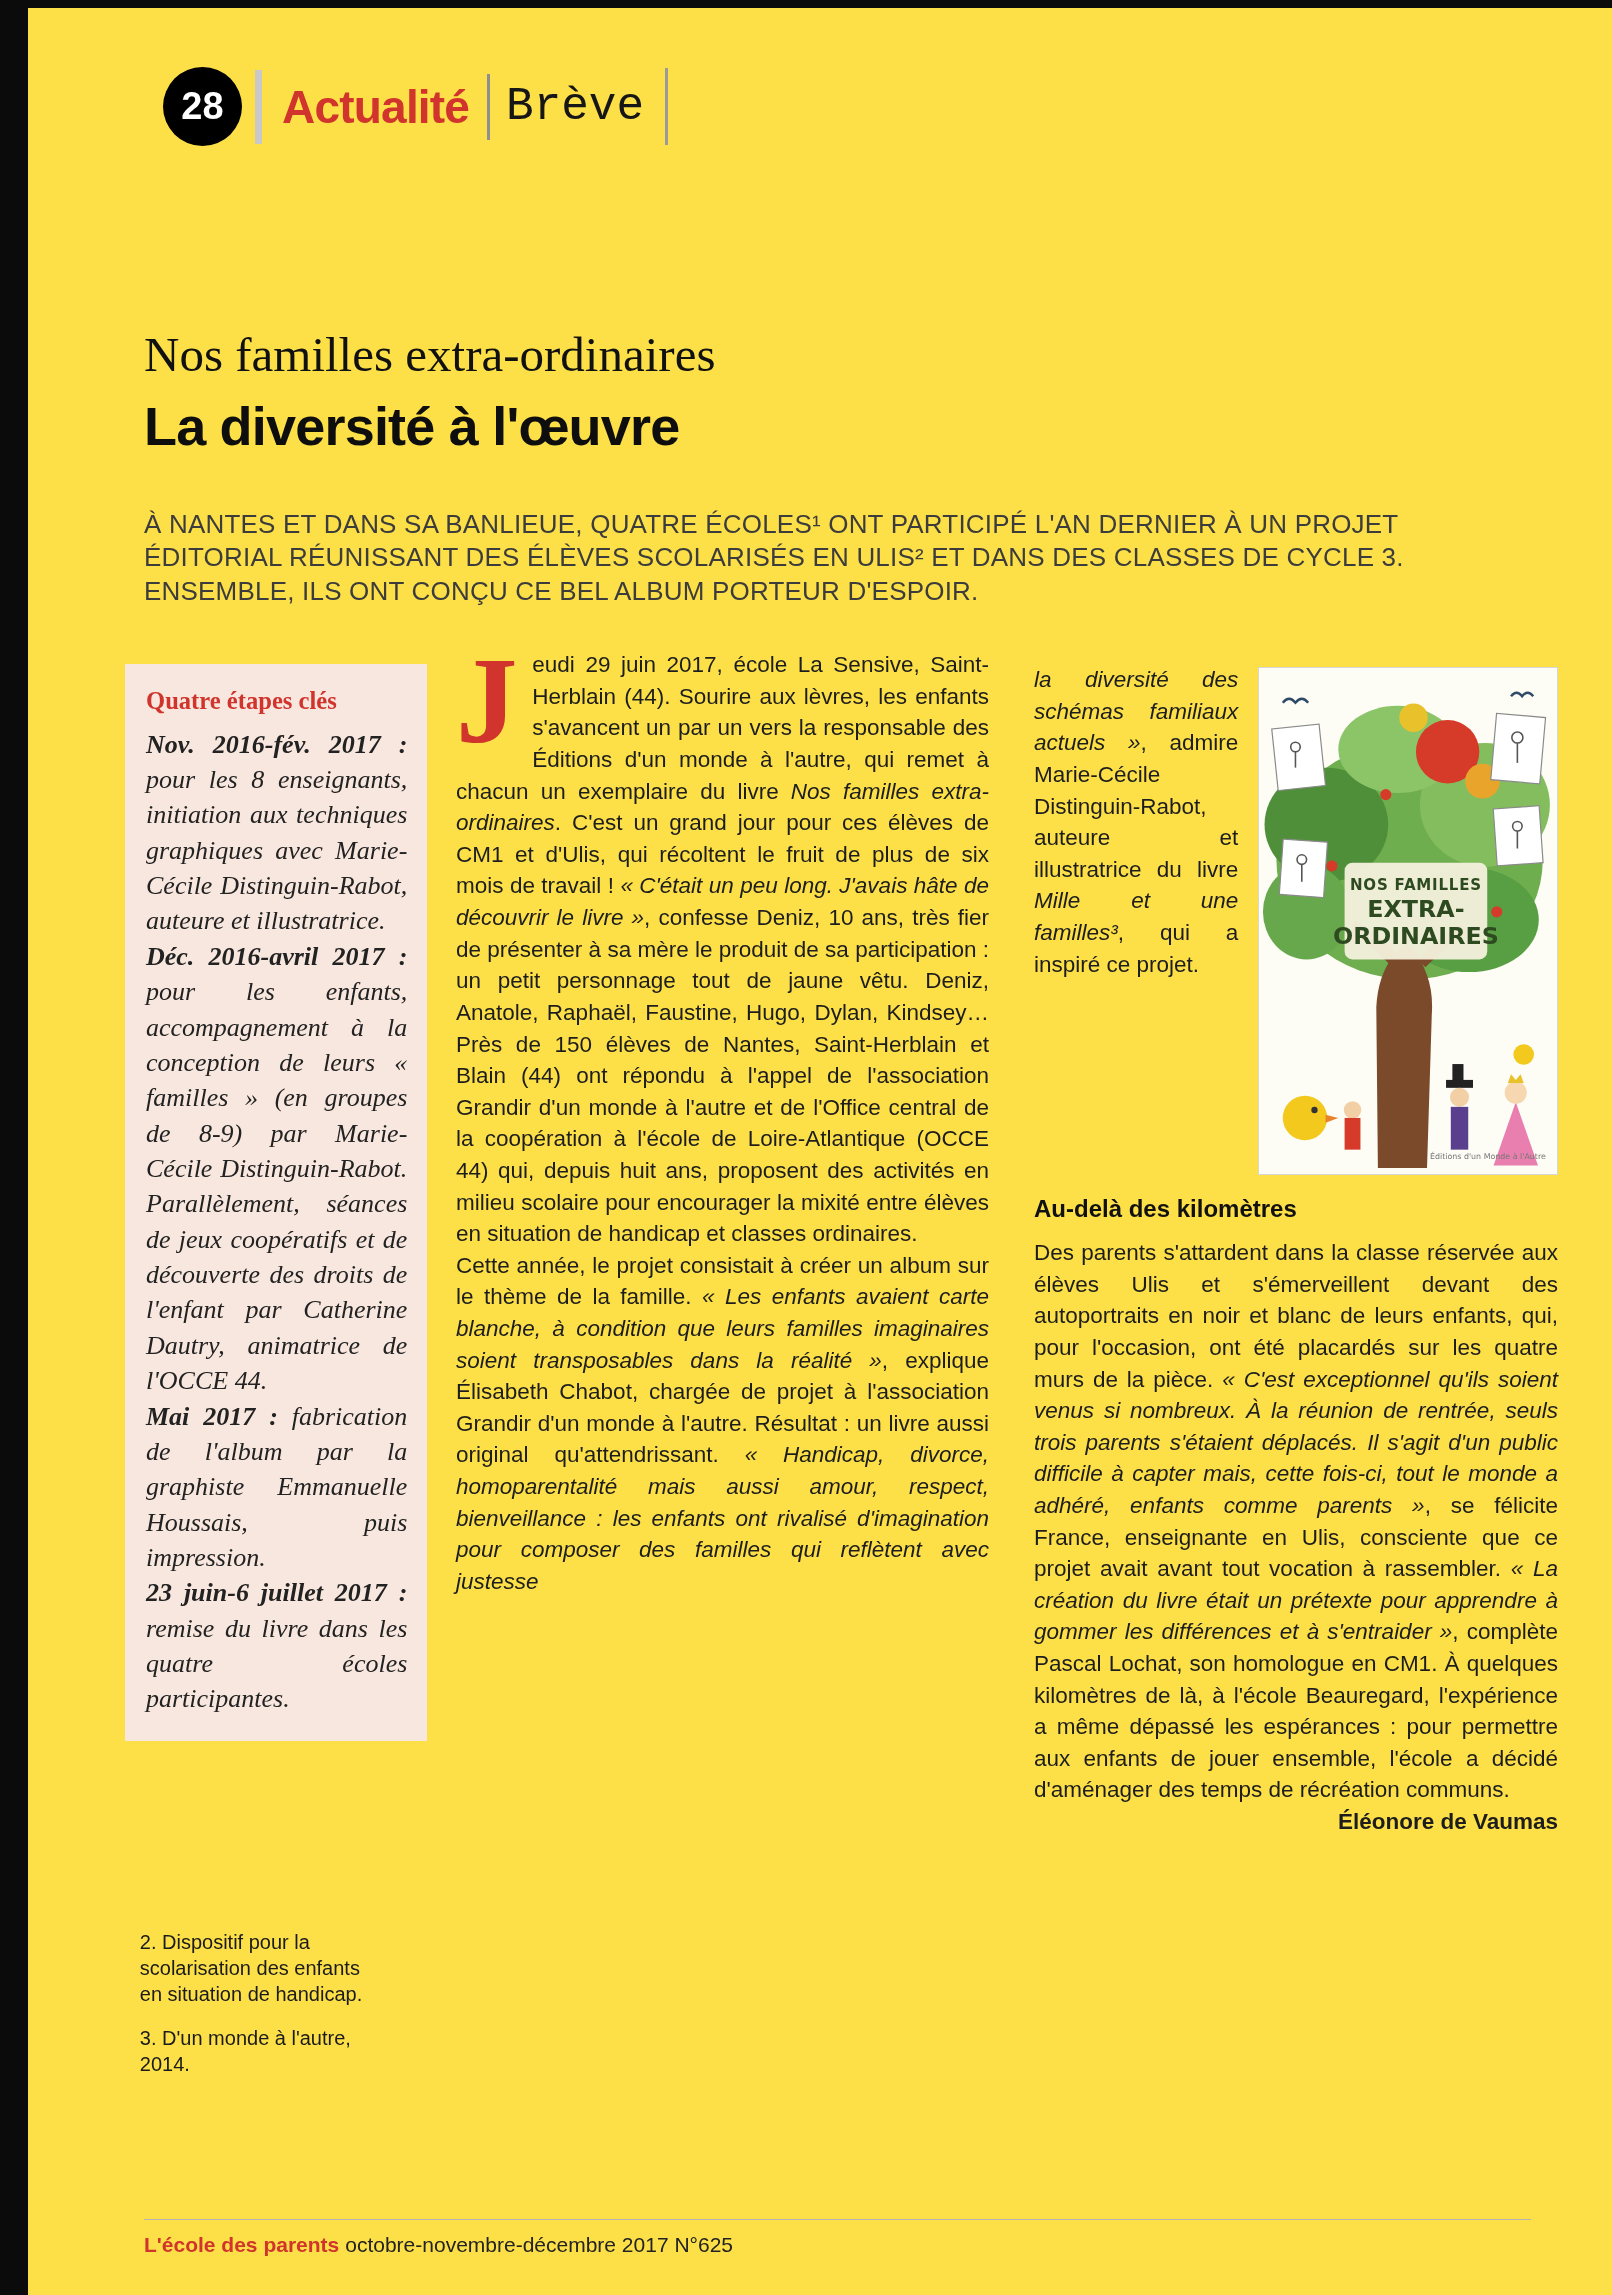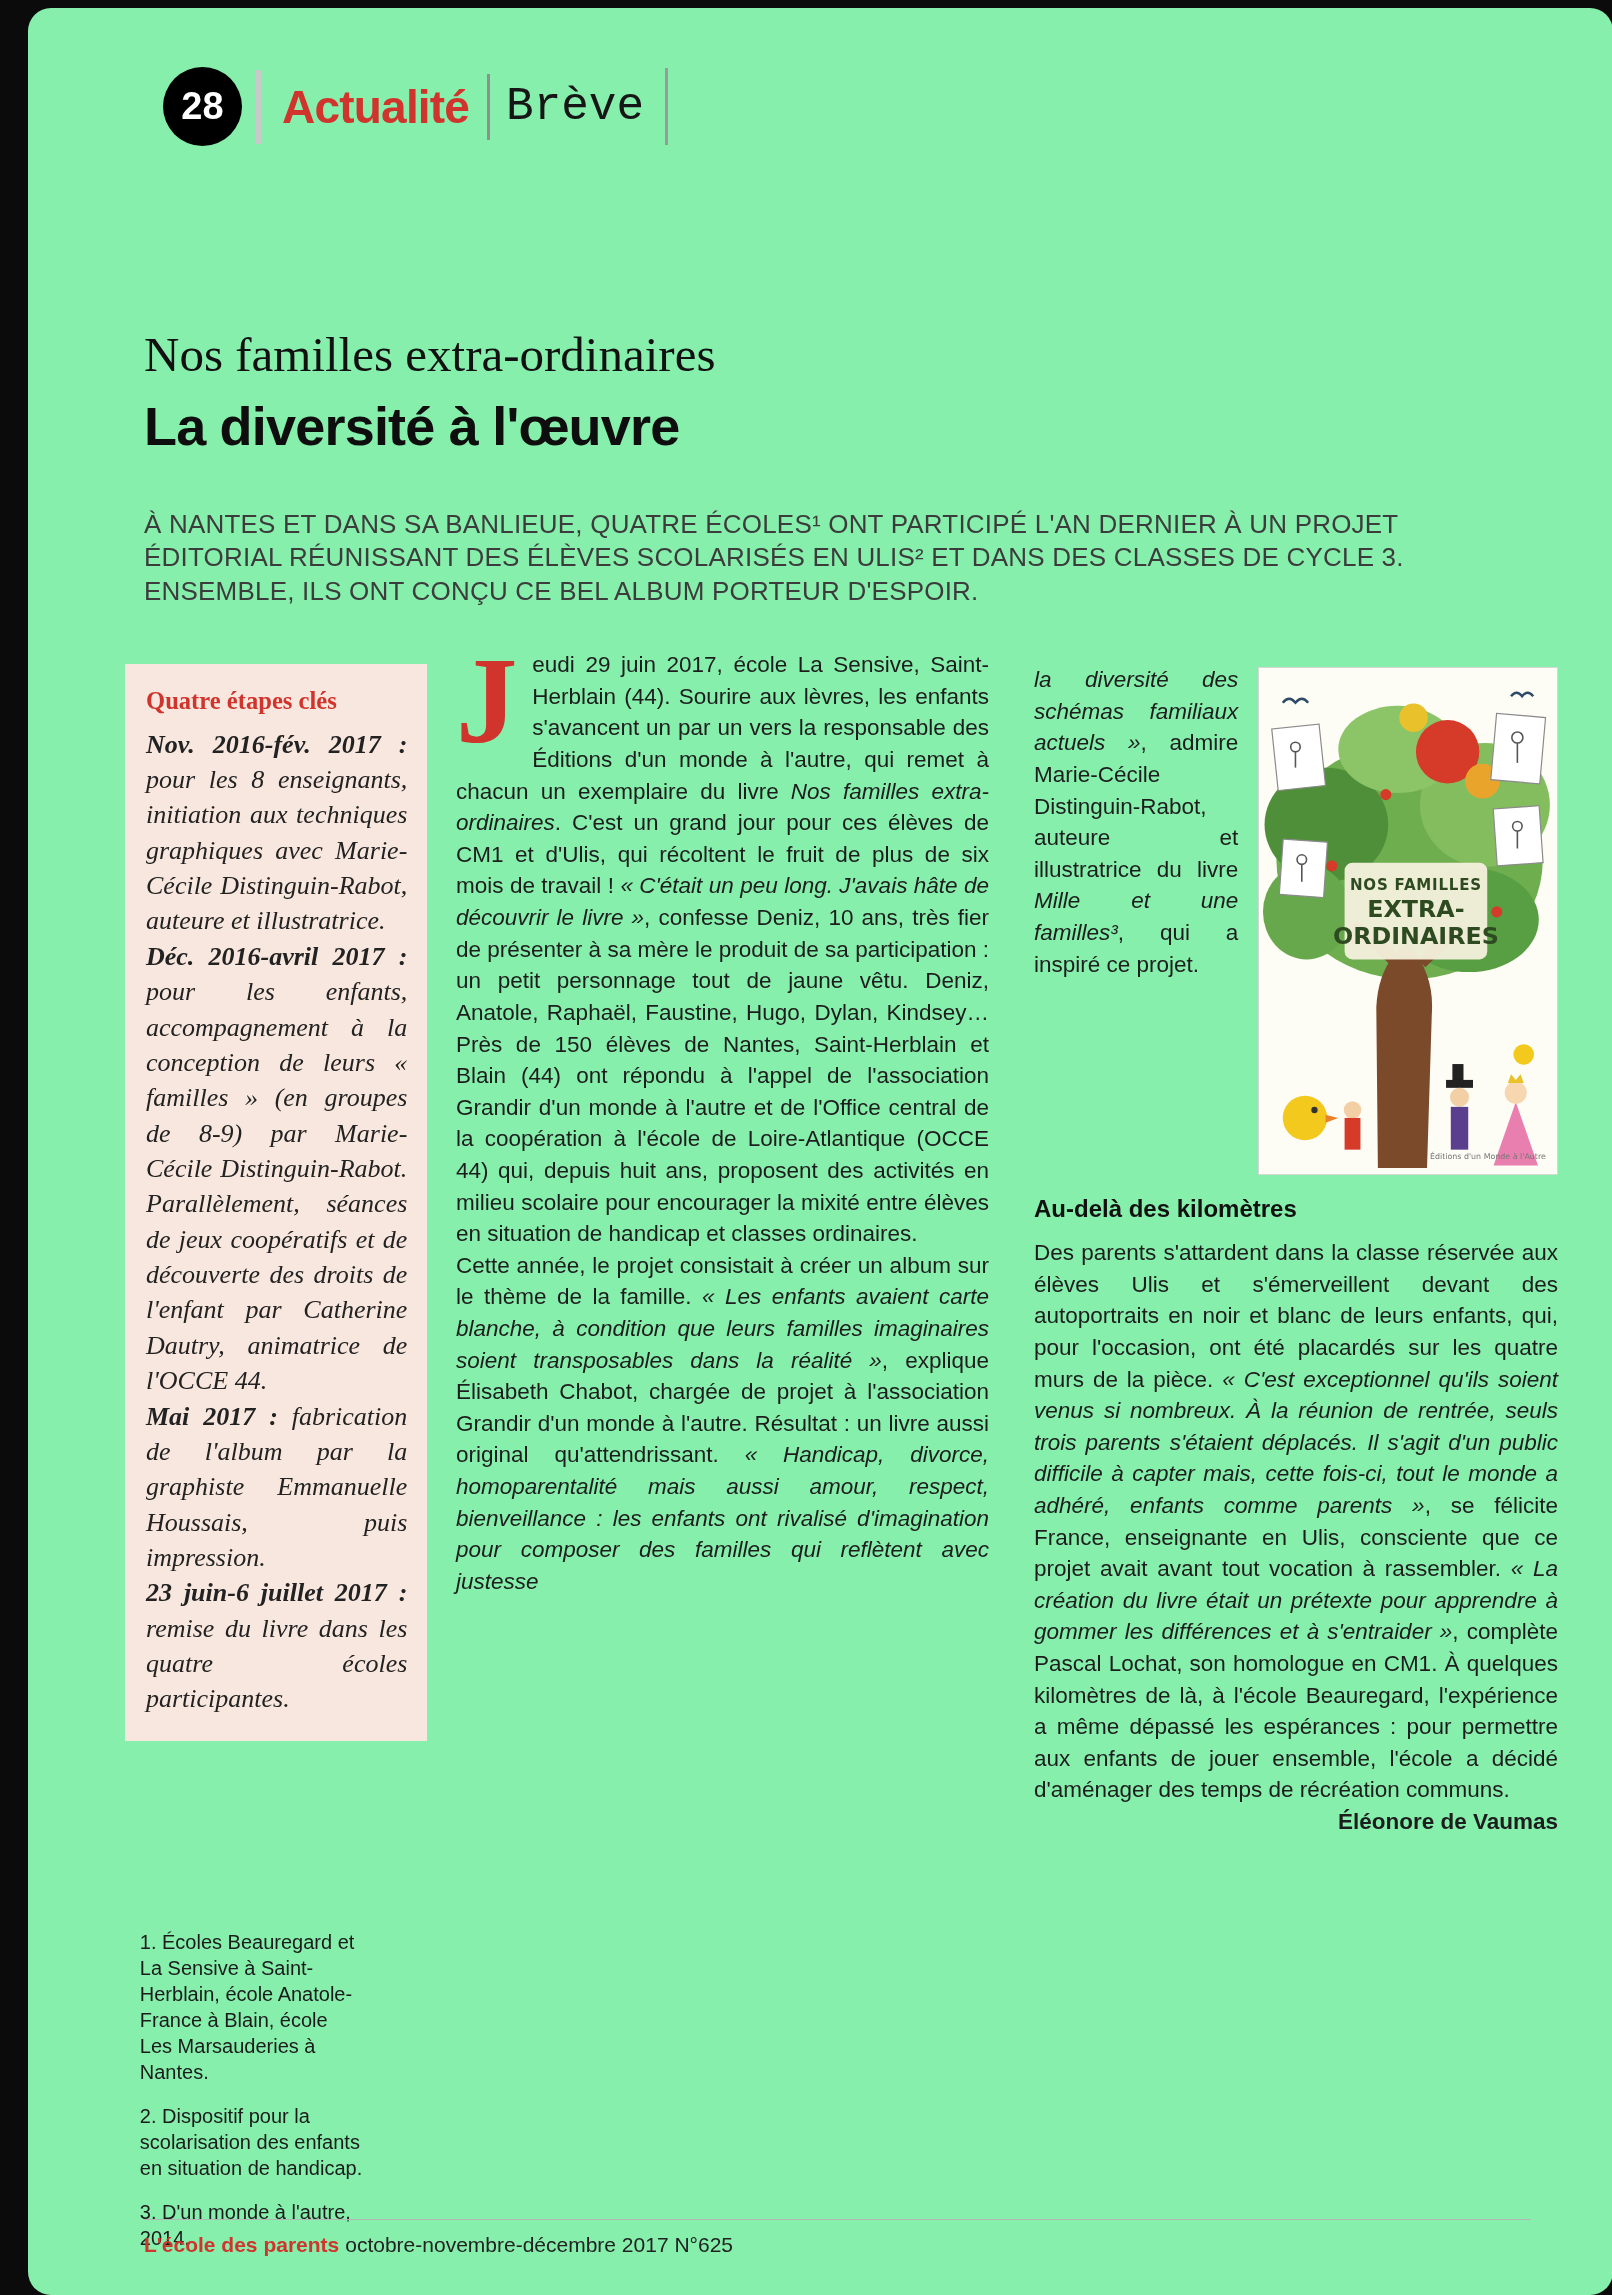--- a/index.html
+++ b/index.html
@@ -1,19 +1,19 @@
 <!DOCTYPE html>
 <html style="font-size:13px"><head>
 <meta charset="utf-8">
 <style>
   * { margin:0; padding:0; box-sizing:border-box; }
   html,body { width:1613px; height:2295px; background:#0b0b0b; overflow:hidden;
               font-family:"Liberation Sans", sans-serif; }
   .page { position:absolute; left:28px; top:8.2px; width:1585px; height:2287px;
-          background:#86efac; color:#1d1d1d;border-radius:23px; }
+          background:#fde047; color:#1d1d1d; }
 
   
   .header { position:absolute; left:135px; top:59px; display:flex; align-items:center; }
   .page-circle { width:79px; height:79px; border-radius:50%; background:#000; color:#fff;
                  display:flex; align-items:center; justify-content:center;
                  font-size:38px; font-weight:bold; }
   .vbar  { width:7.4px;  height:74px; background:#c9c9c9; margin-left:13px; }
   .section-label { color:#d0342c; font-weight:bold; font-size:46px; margin-left:19.7px; letter-spacing:-0.8px; }
   .rule  { width:2.5px; height:66px; background:#8f8f8f; margin-left:18px; }
   .subsection-label { font-family:Liberation Mono, monospace; font-size:46px; color:#161616; margin-left:16.4px; }
@@ -85,21 +85,20 @@
 
   <div class="col1">
     <div class="sidebar-box">
       <div class="sidebar-title">Quatre étapes clés</div>
       <p class="sidebar-step"><span class="date">Nov. 2016-fév. 2017 :</span><span> pour les 8 enseignants, initiation aux techniques graphiques avec Marie-Cécile Distinguin-Rabot, auteure et illustratrice.</span></p>
       <p class="sidebar-step"><span class="date">Déc. 2016-avril 2017 :</span><span> pour les enfants, accompagnement à la conception de leurs « familles » (en groupes de 8-9) par Marie-Cécile Distinguin-Rabot. Parallèlement, séances de jeux coopératifs et de découverte des droits de l'enfant par Catherine Dautry, animatrice de l'OCCE 44.</span></p>
       <p class="sidebar-step"><span class="date">Mai 2017 :</span><span> fabrication de l'album par la graphiste Emmanuelle Houssais, puis impression.</span></p>
       <p class="sidebar-step"><span class="date">23 juin-6 juillet 2017 :</span><span> remise du livre dans les quatre écoles participantes.</span></p>
     </div>
     <div class="footnotes">
-      <p class="footnote">1. Écoles Beauregard et La Sensive à Saint-Herblain, école Anatole-France à Blain, école Les Marsauderies à Nantes.</p>
       <p class="footnote">2. Dispositif pour la scolarisation des enfants en situation de handicap.</p>
       <p class="footnote">3. D'un monde à l'autre, 2014.</p>
     </div>
   </div>
 
   <div class="col2 body-text">
     <p>
       <span class="dropcap">J</span><span>eudi 29 juin 2017, école La Sensive, Saint-Herblain (44). Sourire aux lèvres, les enfants s'avancent un par un vers la responsable des Éditions d'un monde à l'autre, qui remet à chacun un exemplaire du livre </span><span class="it">Nos familles extra-ordinaires</span><span>. C'est un grand jour pour ces élèves de CM1 et d'Ulis, qui récoltent le fruit de plus de six mois de travail ! </span><span class="it">« C'était un peu long. J'avais hâte de découvrir le livre »</span><span>, confesse Deniz, 10 ans, très fier de présenter à sa mère le produit de sa participation : un petit personnage tout de jaune vêtu. Deniz, Anatole, Raphaël, Faustine, Hugo, Dylan, Kindsey… Près de 150 élèves de Nantes, Saint-Herblain et Blain (44) ont répondu à l'appel de l'association Grandir d'un monde à l'autre et de l'Office central de la coopération à l'école de Loire-Atlantique (OCCE 44) qui, depuis huit ans, proposent des activités en milieu scolaire pour encourager la mixité entre élèves en situation de handicap et classes ordinaires.</span>
     </p>
     <p>

